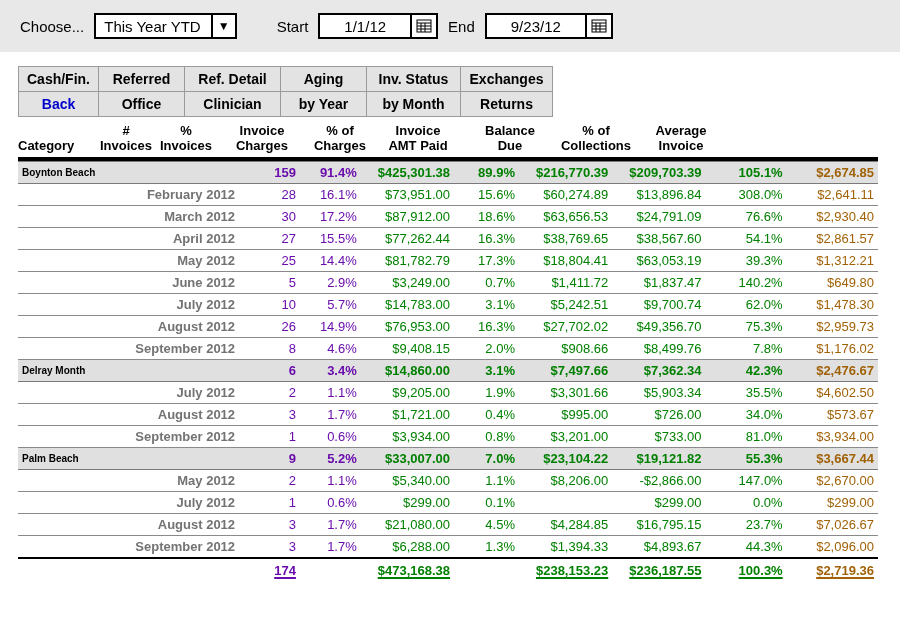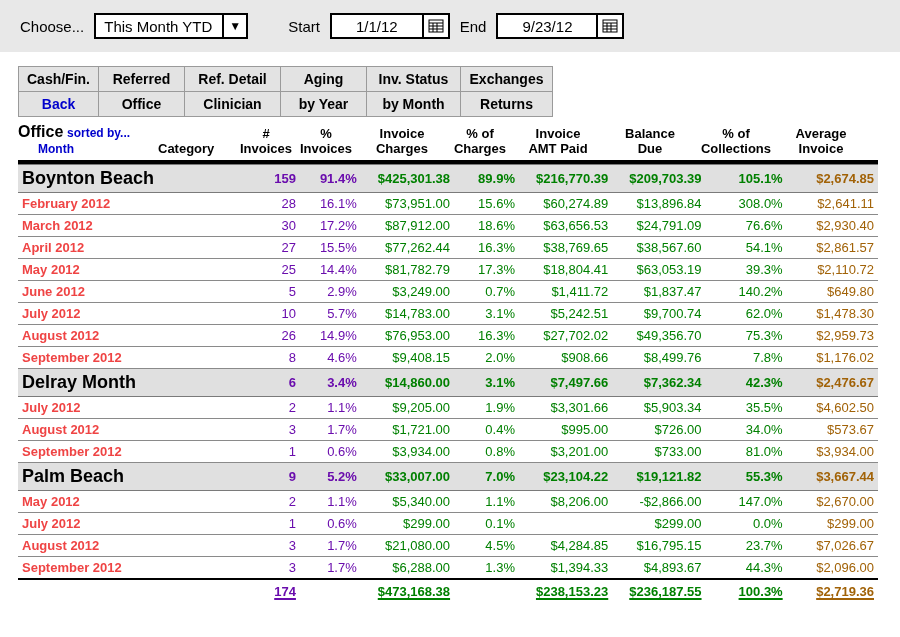--- a/index.html
+++ b/index.html
@@ -92,22 +92,22 @@
   }
   .data td { padding: 3px 4px; white-space:nowrap; }
   .data .num { text-align:right; }
   .data tr.detail td { border-bottom:1px solid #8a8a8a; }
   .data tr.group td {
     background:#e0e0e0;
     border-top:1px solid #7a7a7a;
     border-bottom:1px solid #7a7a7a;
     font-weight:bold;
   }
-  .group-name{ font-size:18px; }
-  .month { color:#ef4444; font-weight:bold; text-align:left;}
+  .group-name{ font-size:10px; }
+  .month { color:#737373; font-weight:bold; text-align:right;}
   .purple { color:#6a0dad; }
   .green  { color:#008000; }
   .red    { color:#a16207; }
   .data tr.total td { border-top:2px solid #000000; font-weight:bold; padding-top:4px;}
   .uline { text-decoration: underline; text-decoration-thickness:2px; text-underline-offset:2px;}
 
   
   col.d-name{width:218px}
   col.d-numinv{width:60px}
   col.d-pctinv{width:60px}
@@ -117,21 +117,21 @@
   col.d-bal{width:92px}
   col.d-pctcol{width:80px}
   col.d-avg{width:90px}
 </style>
 </head>
 <body>
 
 <div class="topbar">
   <span class="lbl">Choose...</span>
   <div class="dropdown">
-    <span class="val">This Month YTD</span>
+    <span class="val">This Year YTD</span>
     <span class="arrow">▼</span>
   </div>
   <span style="width:20px"></span>
   <span class="lbl">Start</span>
   <div class="datebox">
     <span class="val">1/1/12</span>
     <span class="cal">
       <svg viewBox="0 0 16 16">
           <rect x="1" y="2" width="14" height="12" fill="none" stroke="#000"></rect>
           <line x1="1" y1="5" x2="15" y2="5" stroke="#000"></line>
@@ -173,27 +173,20 @@
     <td class="c2">Office</td>
     <td class="c3">Clinician</td>
     <td class="c4">by Year</td>
     <td class="c5">by Month</td>
     <td class="c6">Returns</td>
   </tr>
 </tbody>
   </table>
 
 <div class="head">
-  <div class="office-lbl">
-    <span class="office-word">Office</span>
-    <span class="sorted">
-      <span>sorted by...</span><br>
-      &nbsp;&nbsp;&nbsp;&nbsp;&nbsp;&nbsp;<span>Month</span>
-    </span>
-  </div>
   <div class="cat">Category</div>
   <div class="hcol w-numinv"><span>#</span><br><span>Invoices</span></div>
   <div class="hcol w-pctinv"><span>%</span><br><span>Invoices</span></div>
   <div class="hcol w-charges"><span>Invoice</span><br><span>Charges</span></div>
   <div class="hcol w-pctchg"><span>% of</span><br><span>Charges</span></div>
   <div class="hcol w-paid"><span>Invoice</span><br><span>AMT Paid</span></div>
   <div class="hcol w-bal"><span>Balance</span><br><span>Due</span></div>
   <div class="hcol w-pctcol"><span>% of</span><br><span>Collections</span></div>
   <div class="hcol w-avg"><span>Average</span><br><span>Invoice</span></div>
 </div>
@@ -257,21 +250,21 @@
       </tr>
       <tr class="detail">
         <td class="month">May 2012</td>
         <td class="num purple">25</td>
         <td class="num purple">14.4%</td>
         <td class="num green">$81,782.79</td>
         <td class="num green">17.3%</td>
         <td class="num green">$18,804.41</td>
         <td class="num green">$63,053.19</td>
         <td class="num green">39.3%</td>
-        <td class="num red">$2,110.72</td>
+        <td class="num red">$1,312.21</td>
       </tr>
       <tr class="detail">
         <td class="month">June 2012</td>
         <td class="num purple">5</td>
         <td class="num purple">2.9%</td>
         <td class="num green">$3,249.00</td>
         <td class="num green">0.7%</td>
         <td class="num green">$1,411.72</td>
         <td class="num green">$1,837.47</td>
         <td class="num green">140.2%</td>

